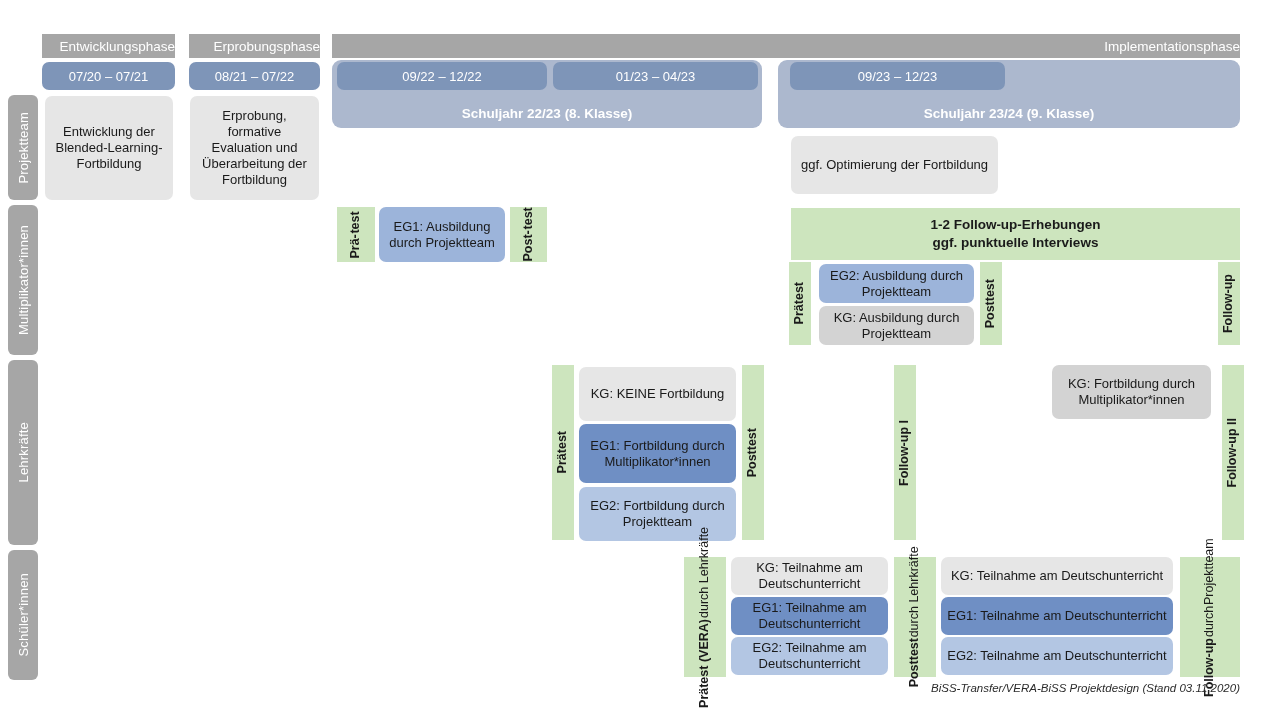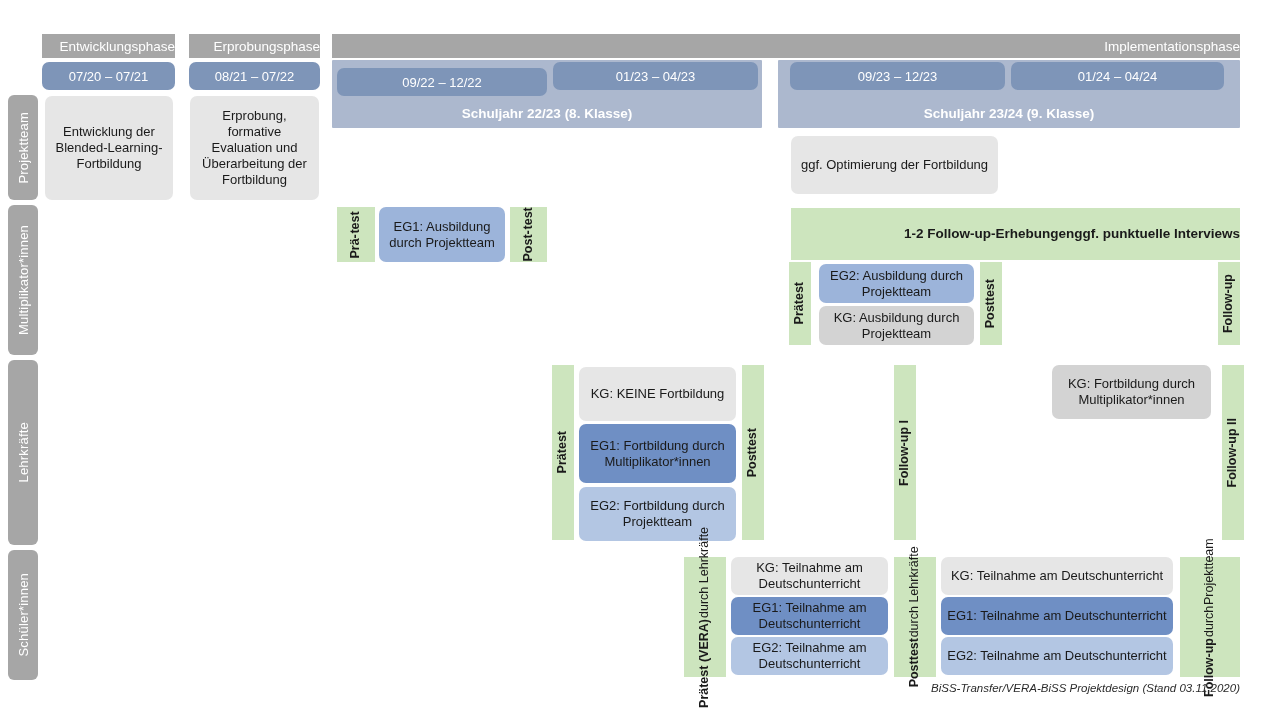--- a/index.html
+++ b/index.html
@@ -30,21 +30,21 @@
   }
 
   
   .date-chip{
     background:#7e95b8;color:#ffffff;border-radius:7px;
     display:flex;align-items:center;justify-content:center;
     font-size:13px;height:28px;
   }
   
   .schoolyear-band{
-    background:#acb8ce;border-radius:1px;color:#ffffff;
+    background:#acb8ce;border-radius:9px;color:#ffffff;
     font-size:13.5px;font-weight:bold;
     display:flex;align-items:flex-end;justify-content:center;
     padding-bottom:7px;
   }
 
   
   .box{
     border-radius:7px;display:flex;align-items:center;justify-content:center;
     text-align:center;font-size:13px;line-height:1.22;padding:3px 6px;
   }
@@ -62,22 +62,22 @@
     writing-mode:vertical-rl;transform:rotate(180deg);
     display:flex;flex-direction:row;align-items:center;justify-content:center;
     gap:1px;white-space:nowrap;font-size:12.5px;line-height:1.1;
   }
   .vtext .l1{font-weight:bold;}
   .vtext .l2{font-weight:normal;}
   .vtext .l3{font-weight:normal;}
 
   
   .green-banner{
-    background:#cde5be;display:flex;flex-direction:row;
-    align-items:center;justify-content:flex-end;text-align:center;
+    background:#cde5be;display:flex;flex-direction:column;
+    align-items:center;justify-content:center;text-align:center;
     font-size:13.5px;font-weight:bold;line-height:1.3;color:#1a1a1a;
   }
 
   .footnote{
     font-style:italic;font-size:11.5px;color:#2b2b2b;text-align:right;
     font-family:"Liberation Sans","DejaVu Sans",sans-serif;
   }
 </style>
 </head>
 <body>
@@ -101,31 +101,28 @@
     <span>08/21 – 07/22</span>
   </div>
 
   <div class="abs schoolyear-band" style="left:332px;top:60px;width:430px;height:68px;">
     <span>Schuljahr 22/23 (8. Klasse)</span>
   </div>
   <div class="abs schoolyear-band" style="left:778px;top:60px;width:462px;height:68px;">
     <span>Schuljahr 23/24 (9. Klasse)</span>
   </div>
 
-  <div class="abs date-chip" style="left:337px;top:68px;width:210px;">
+  <div class="abs date-chip" style="left:337px;top:62px;width:210px;">
     <span>09/22 – 12/22</span>
   </div>
   <div class="abs date-chip" style="left:553px;top:62px;width:205px;">
     <span>01/23 – 04/23</span>
   </div>
   <div class="abs date-chip" style="left:790px;top:62px;width:215px;">
     <span>09/23 – 12/23</span>
-  </div>
-  <div class="abs date-chip" style="left:1011px;top:62px;width:213px;">
-    <span>01/24 – 04/24</span>
   </div>
 
   <div class="abs lane-label" style="left:8px;top:95px;width:30px;height:105px;">
     <span>Projektteam</span>
   </div>
   <div class="abs lane-label" style="left:8px;top:205px;width:30px;height:150px;">
     <span>Multiplikator*innen</span>
   </div>
   <div class="abs lane-label" style="left:8px;top:360px;width:30px;height:185px;">
     <span>Lehrkräfte</span>

